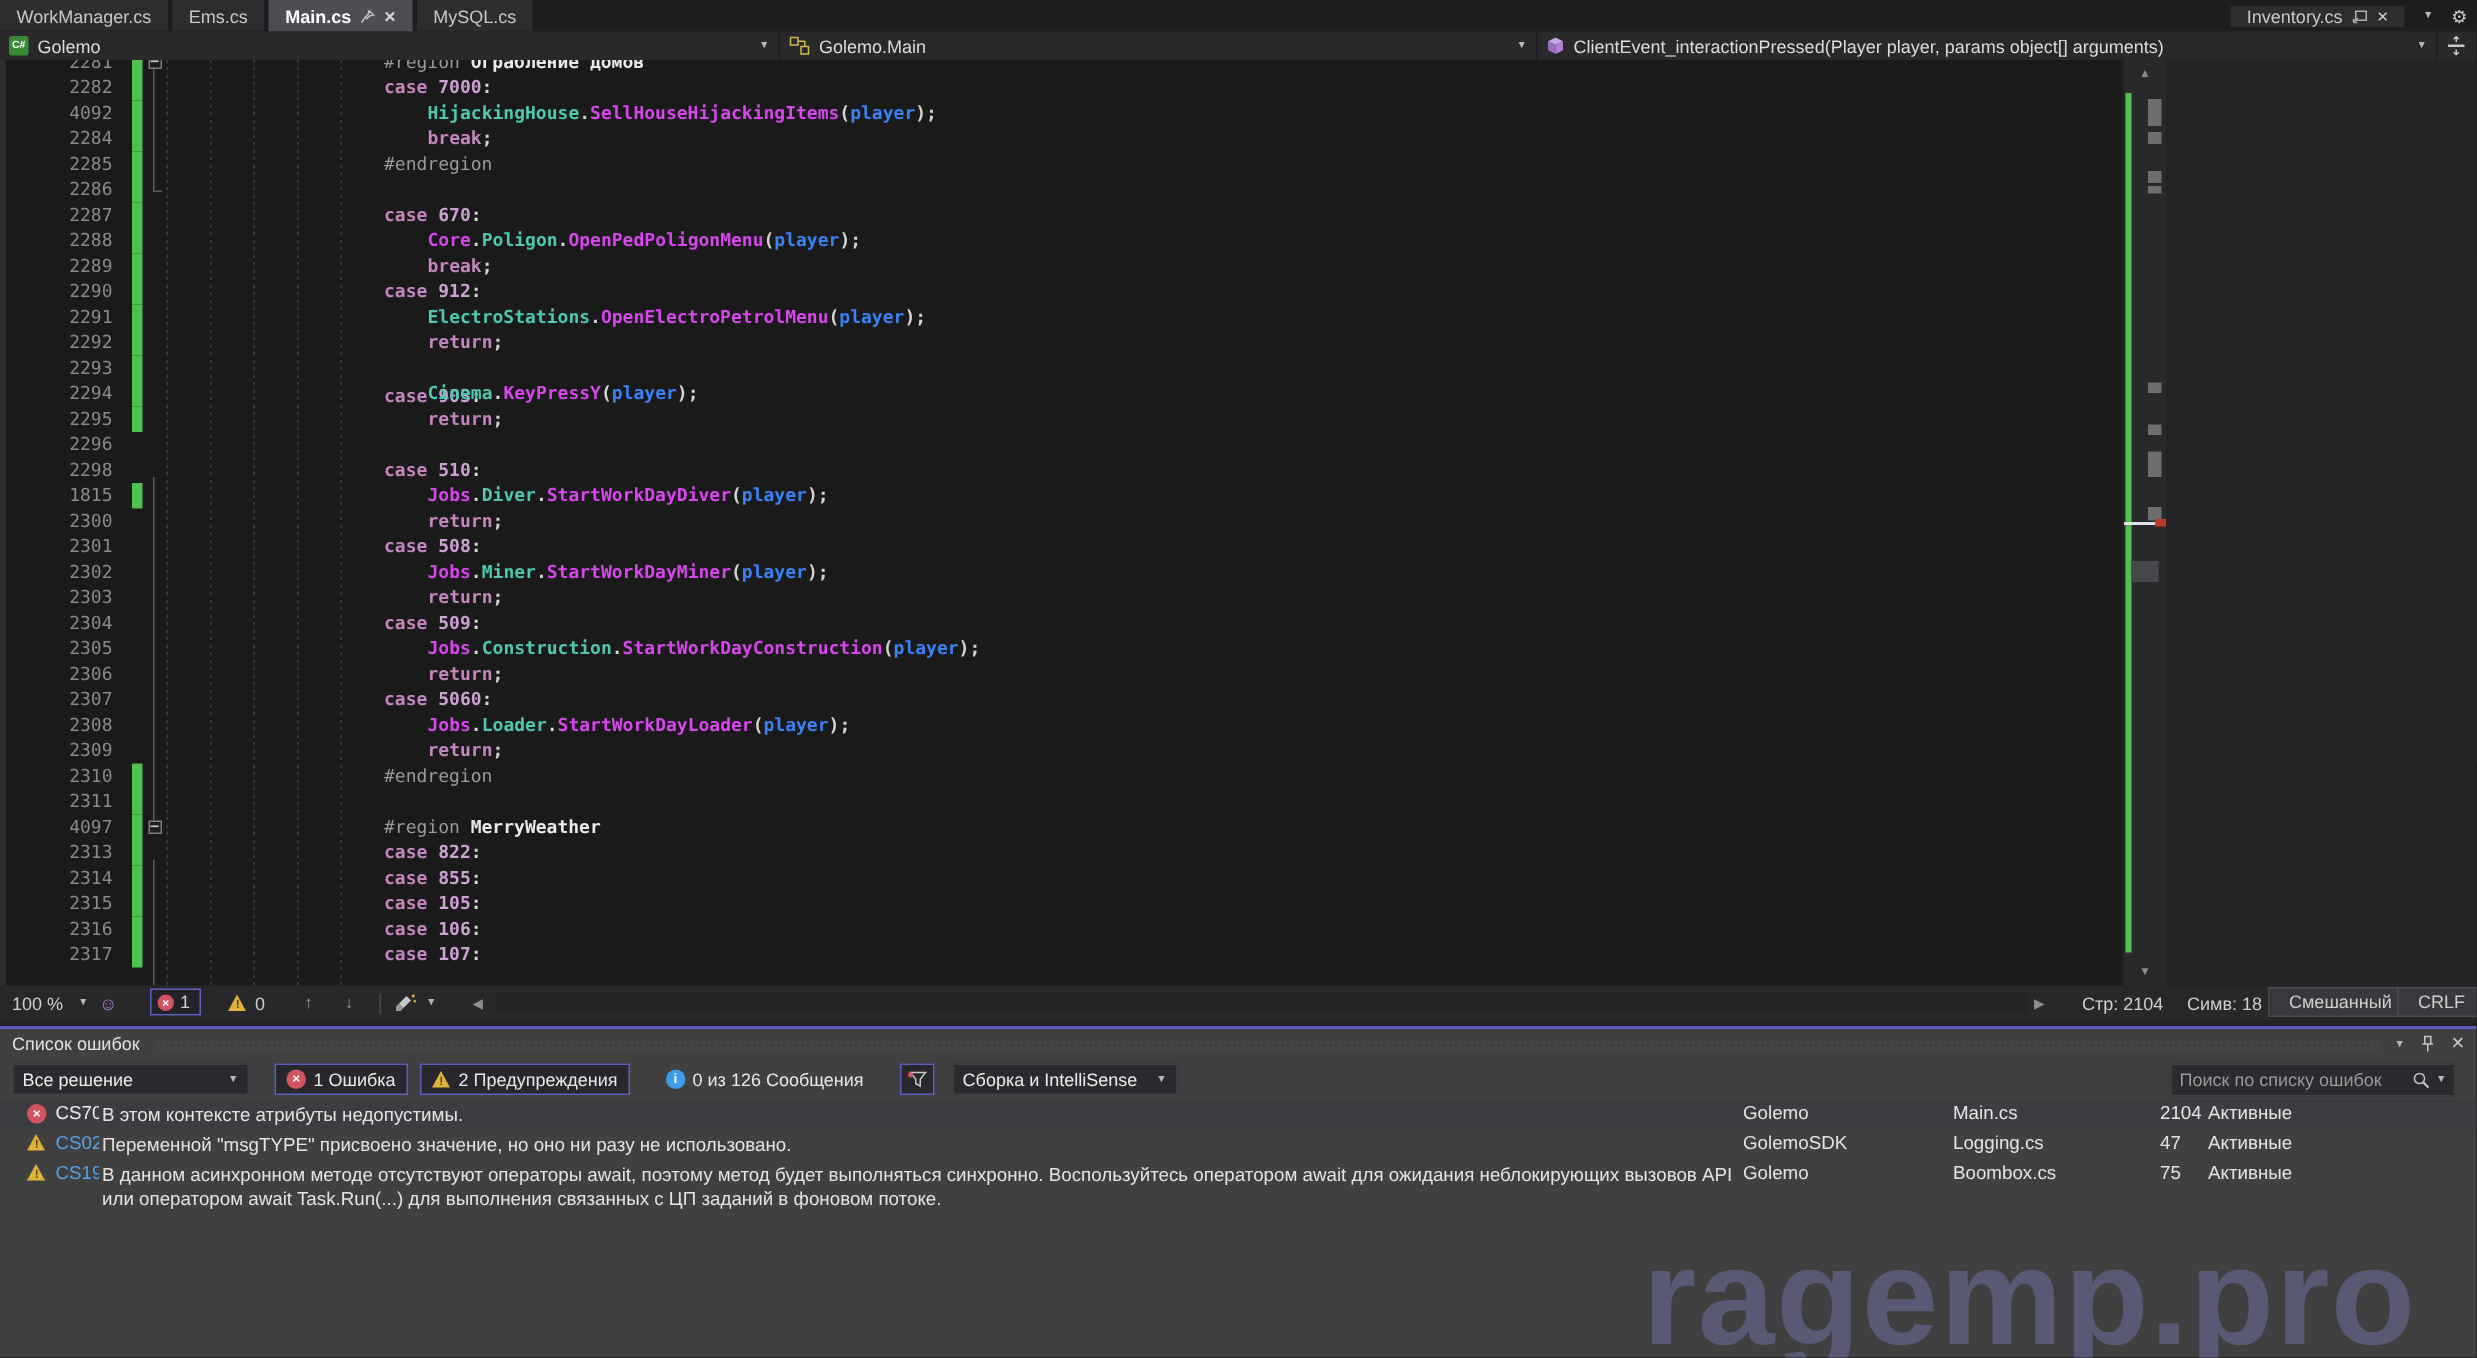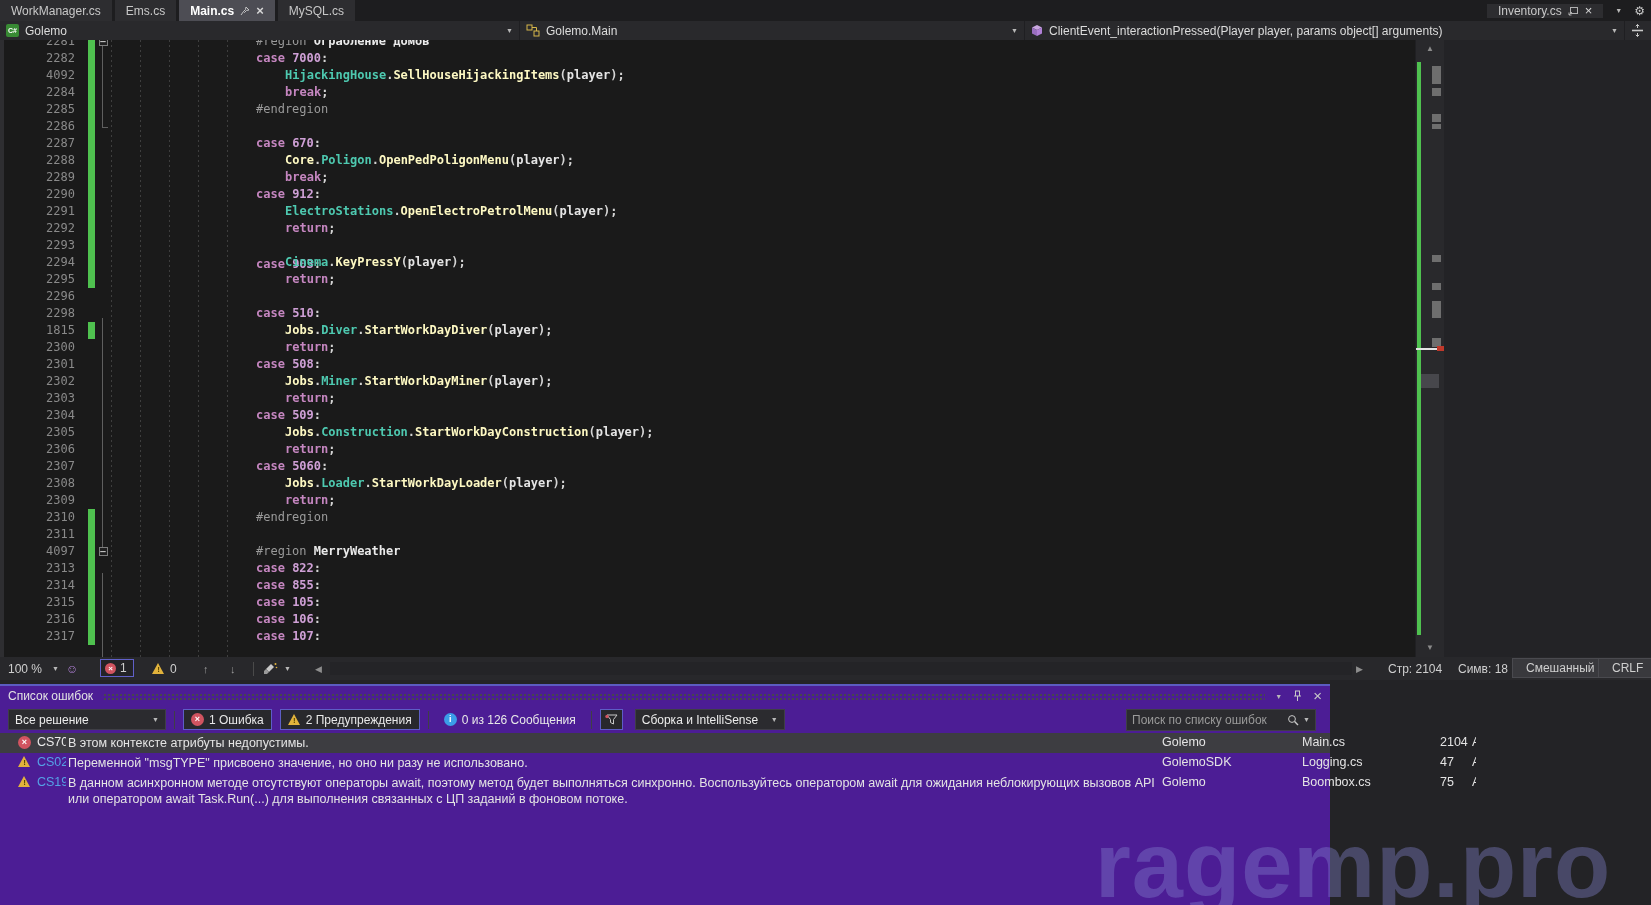--- a/index.html
+++ b/index.html
@@ -35,22 +35,22 @@
   .leftstrip{position:absolute;left:0;top:0;width:4px;height:100%;background:#2e2e31}
   .codewrap{position:absolute;left:0;top:-7px;width:1620px}
   .crow{display:flex;height:17px;line-height:17px;font-family:"DejaVu Sans Mono",monospace;font-size:12px;font-weight:bold}
   .ln{width:75px;text-align:right;color:#8a8a8a;font-weight:normal;flex:none}
   .chg{width:7px;margin-left:13px;flex:none}
   .chg.g{background:#4fc14f}
   .foldc{width:16px;display:flex;align-items:center;justify-content:center;flex:none}
   .fbox{width:9px;height:9px;border:1px solid #7d7d7d;background:#1f1f1f;color:#c8c8c8;font-size:9px;line-height:6px;text-align:center}
   .fbox::before{content:"–"}
   .ccode{white-space:pre}
-  .tk-k{color:#c586c0}.tk-n{color:#cfa0d6}.tk-t{color:#4ec9b0}.tk-m{color:#fef9c3}
-  .tk-p{color:#d4d4d4}.tk-a{color:#e5e5e5}.tk-d{color:#9a9a9a;font-weight:normal}.tk-r{color:#eaeaea}
+  .tk-k{color:#c586c0}.tk-n{color:#cfa0d6}.tk-t{color:#4ec9b0}.tk-m{color:#d946ef}
+  .tk-p{color:#d4d4d4}.tk-a{color:#3b82f6}.tk-d{color:#9a9a9a;font-weight:normal}.tk-r{color:#eaeaea}
   .guide{position:absolute;top:0;height:617px;width:1px;background:repeating-linear-gradient(to bottom,#3e3e3e 0 2px,transparent 2px 5px)}
   .frun{position:absolute;left:102px;width:6px;border-left:1px solid #5f5f5f}
   .frun.hook{border-bottom:1px solid #5f5f5f}
 
   
   .vsb{position:absolute;right:0;top:0;width:29px;height:617px;background:#29292c;border-left:1px solid #202023}
   .vsb-ar{position:absolute;left:0;width:100%;text-align:center;color:#8a8a8a;font-size:8px;line-height:14px}
   .vsb-ar.up{top:2px}.vsb-ar.up::before{content:"▲"}
   .vsb-ar.dn{bottom:2px}.vsb-ar.dn::before{content:"▼"}
   .vgreen{position:absolute;left:1px;width:4px;background:#4fc14f}
@@ -75,21 +75,21 @@
   .nav-arrow.up::before{content:"↑"}
   .nav-arrow.dn::before{content:"↓"}
   .vl{width:1px;height:14px !important;top:5px !important;background:#4a4a4a}
   .sc-l::before{content:"◀"}
   .sc-r::before{content:"▶"}
   .sc-l,.sc-r{color:#8e8e8e;font-size:9px}
   .htrack{top:5px !important;height:13px !important;background:#242427;width:1022px}
   .scell{top:1px !important;height:20px !important;background:#39393d;border:1px solid #4a4a4f;padding:0 13px}
 
   
-  .panel{position:absolute;left:0;top:684px;width:1330px;height:221px;background:#4c1d95;border-top:2px solid #5b5bc0}
+  .panel{position:absolute;left:0;top:684px;width:1651px;height:221px;background:#404040;border-top:2px solid #5b5bc0}
   .ptitle{height:20px;display:flex;align-items:center;padding:0 8px;font-size:12px;color:#e2e2e2;gap:10px}
   .grip{flex:1;height:9px;background-image:radial-gradient(#46464e 1px,transparent 1.2px);background-size:4px 4px;background-position:0 1px}
   .ticon{color:#c8c8c8;display:inline-flex;align-items:center}
   .pclose::before{content:"×";font-size:15px;line-height:12px}
   .ptools{height:27px;display:flex;align-items:center;font-size:12px}
   .combo{height:21px;background:#2b2b2f;border:1px solid #3f3f46;display:flex;align-items:center;padding:0 6px;gap:6px;color:#ececec}
   .combo .cv{margin-left:auto}
   .vsep{width:1px;height:18px;background:#3f3f46;margin-left:8px}
   .tbtn{height:21px;display:flex;align-items:center;gap:5px;padding:0 7px;color:#e8e8e8}
   .tbtn.bordered{border:1px solid #5d5dc6;background:#28282c}

